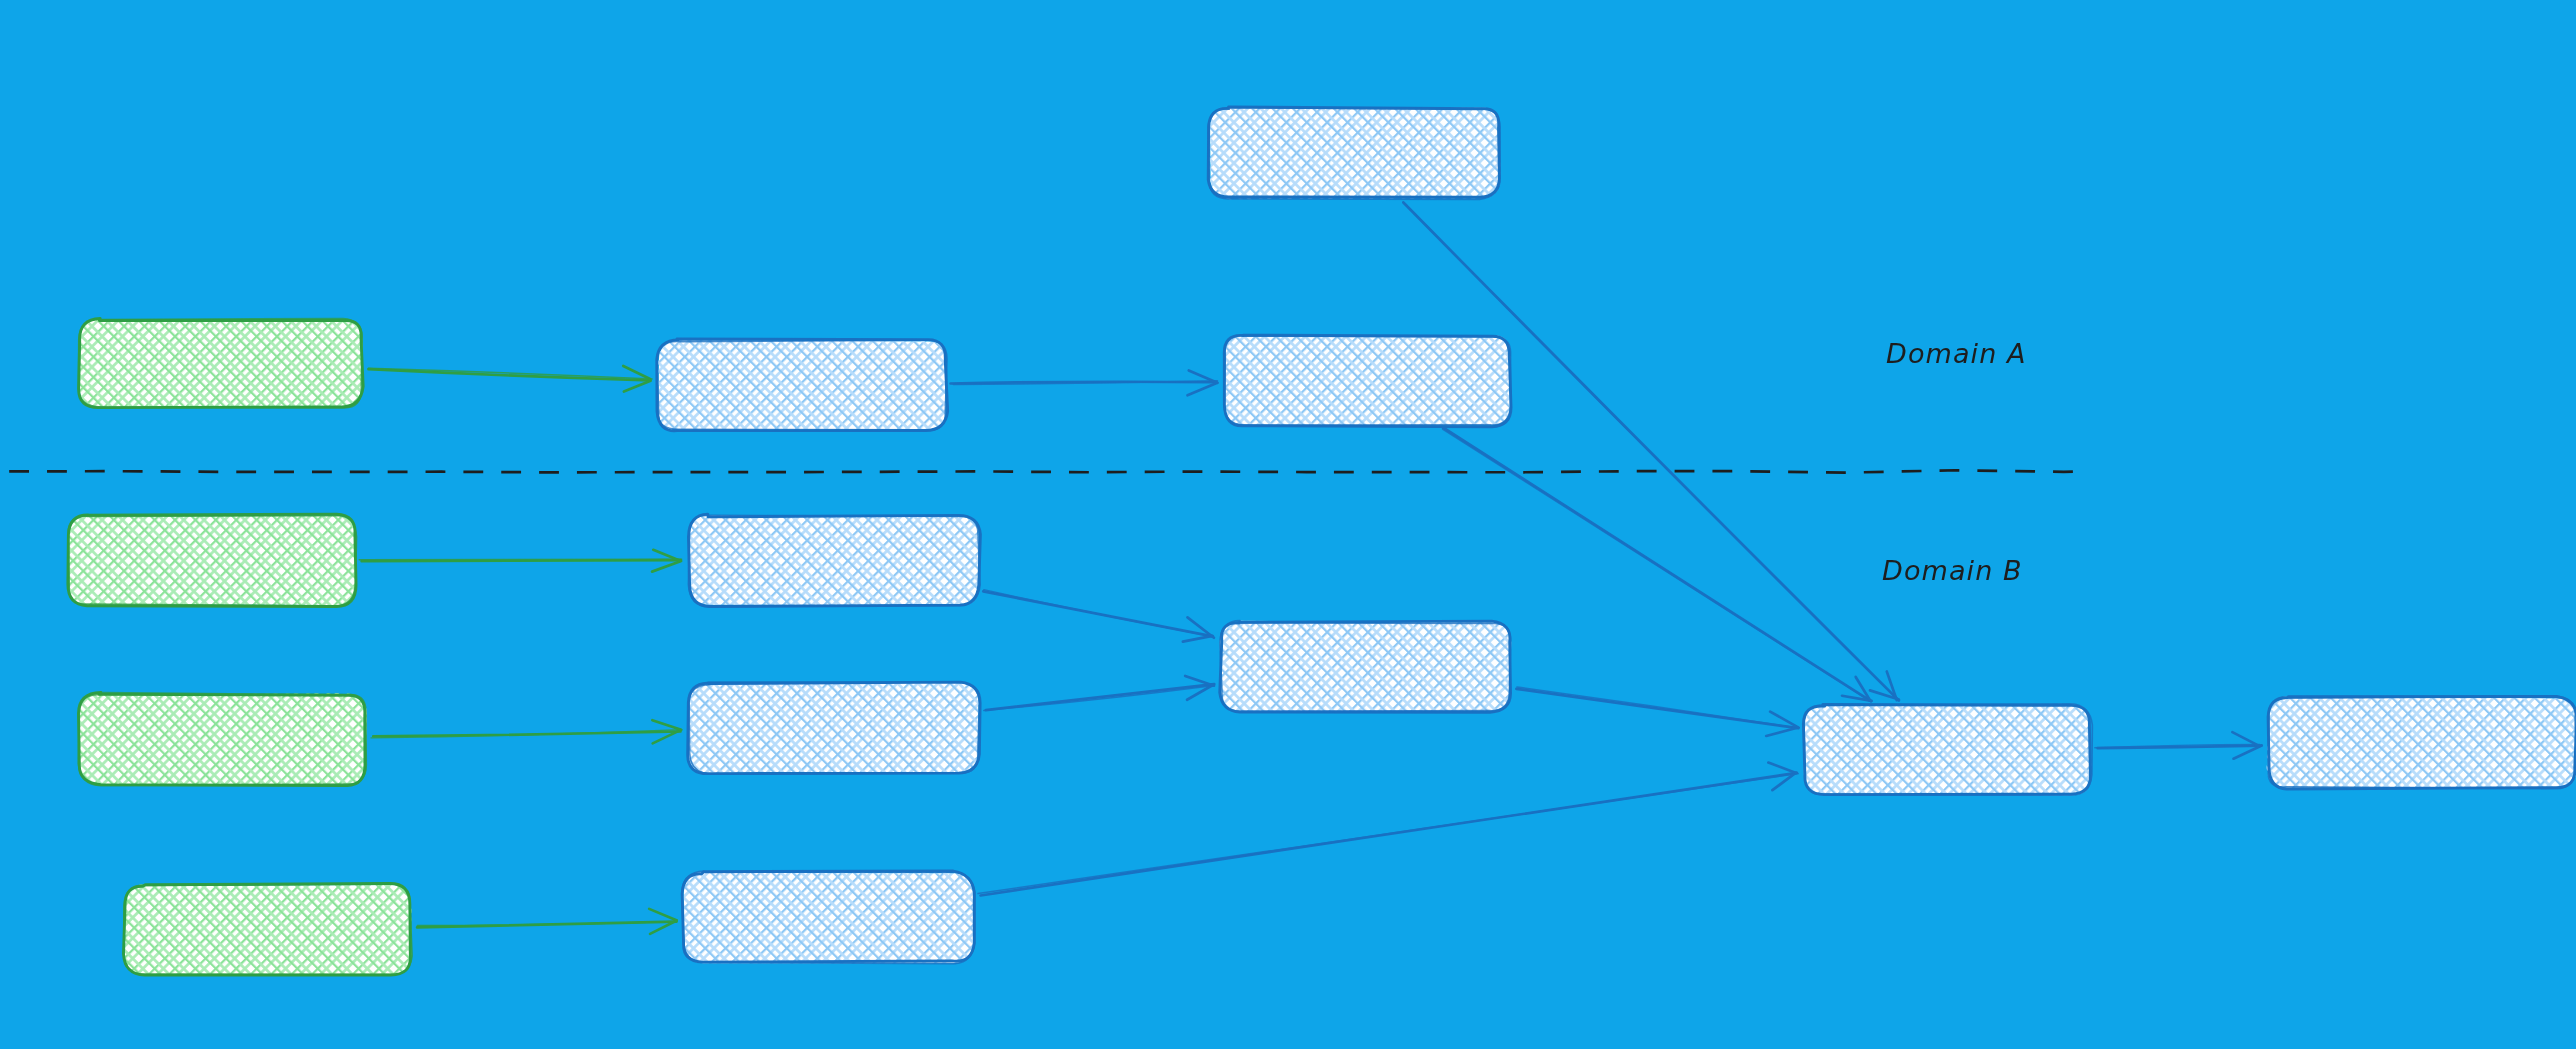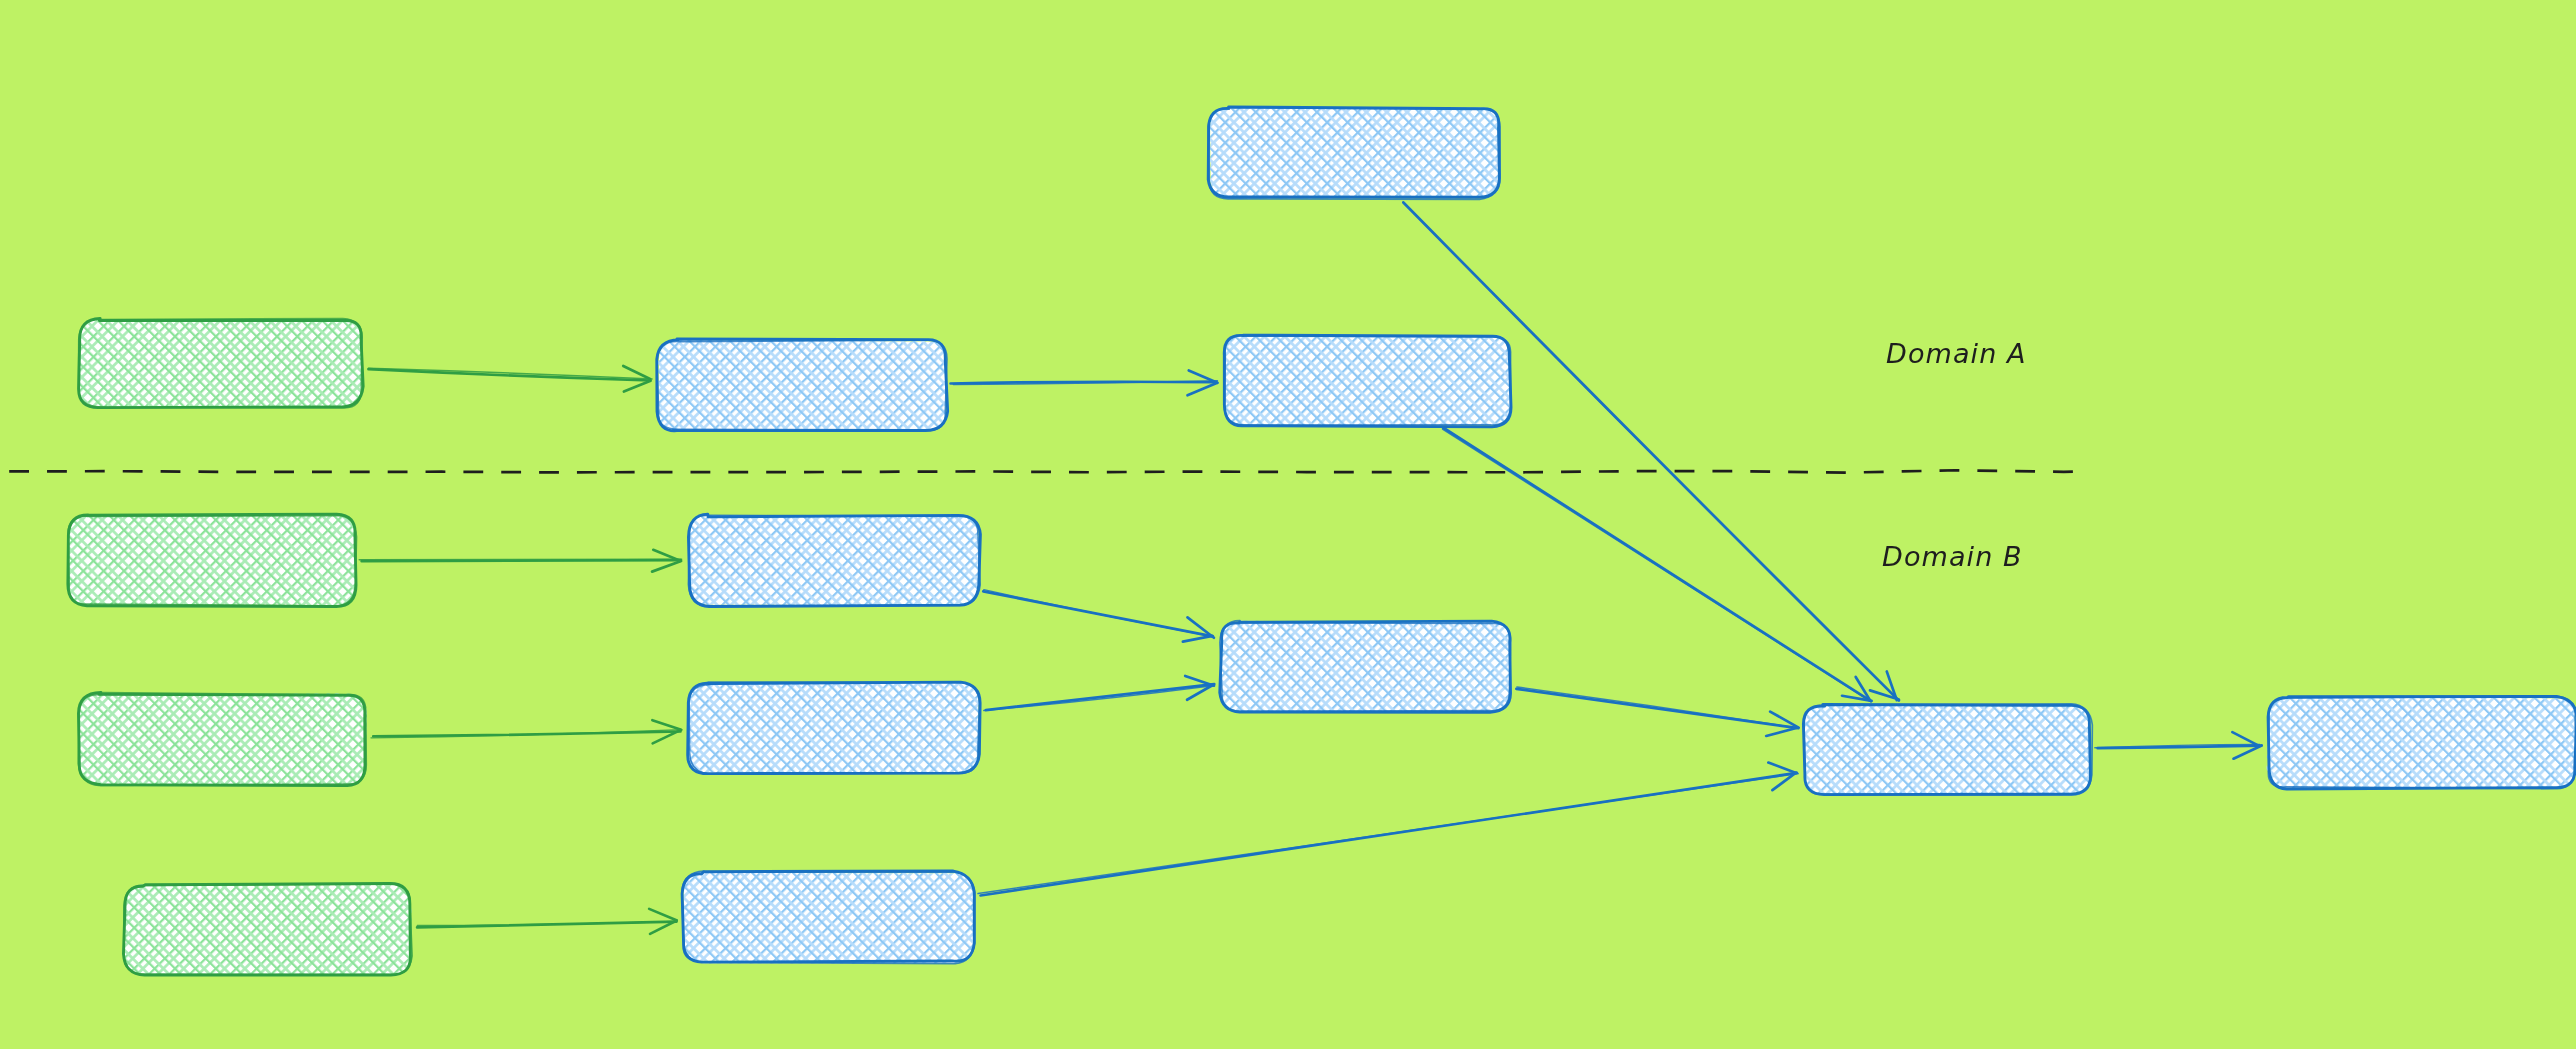--- a/index.html
+++ b/index.html
@@ -7,21 +7,21 @@
     padding: 0;
     background: #ffffff;
   }
   body {
     font-family: "DejaVu Sans", sans-serif;
   }
   #canvas-root {
     position: relative;
     width: 2576px;
     height: 1049px;
-    background: #bef264;
+    background: #0ea5e9;
     overflow: hidden;
   }
   #diagram-svg {
     position: absolute;
     inset: 0;
     width: 2576px;
     height: 1049px;
     display: block;
   }
   .domain-label {
@@ -29,21 +29,21 @@
     font-family: "DejaVu Sans", sans-serif;
     font-size: 27px;
     font-style: italic;
     font-weight: 400;
     letter-spacing: 1.1px;
     color: #1e1e1e;
     white-space: nowrap;
     user-select: none;
   }
   #domain-a-label { left: 1886px; top: 338px; }
-  #domain-b-label { left: 1882px; top: 541px; text-align: center; }
+  #domain-b-label { left: 1882px; top: 555px; text-align: center; }
 </style>
 </head>
 <body>
 
 <div id="canvas-root">
 
   <svg id="diagram-svg" viewBox="0 0 2858 1164" xmlns="http://www.w3.org/2000/svg">
 
     <defs>
       <pattern id="hatch-green" width="16" height="16" patternUnits="userSpaceOnUse" patternTransform="rotate(45)">

